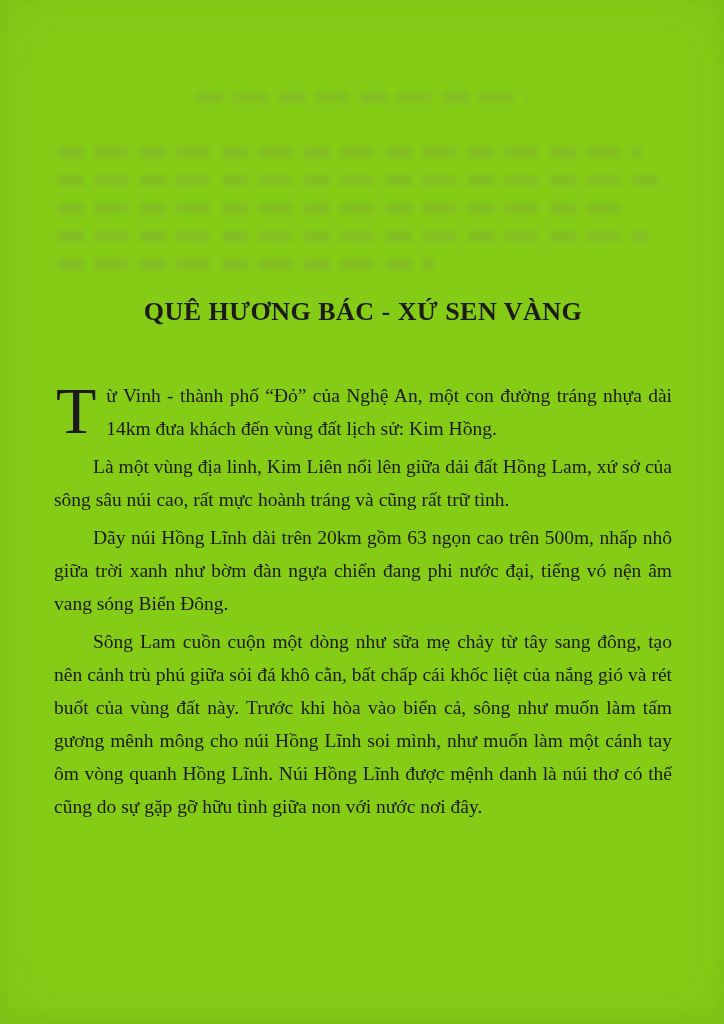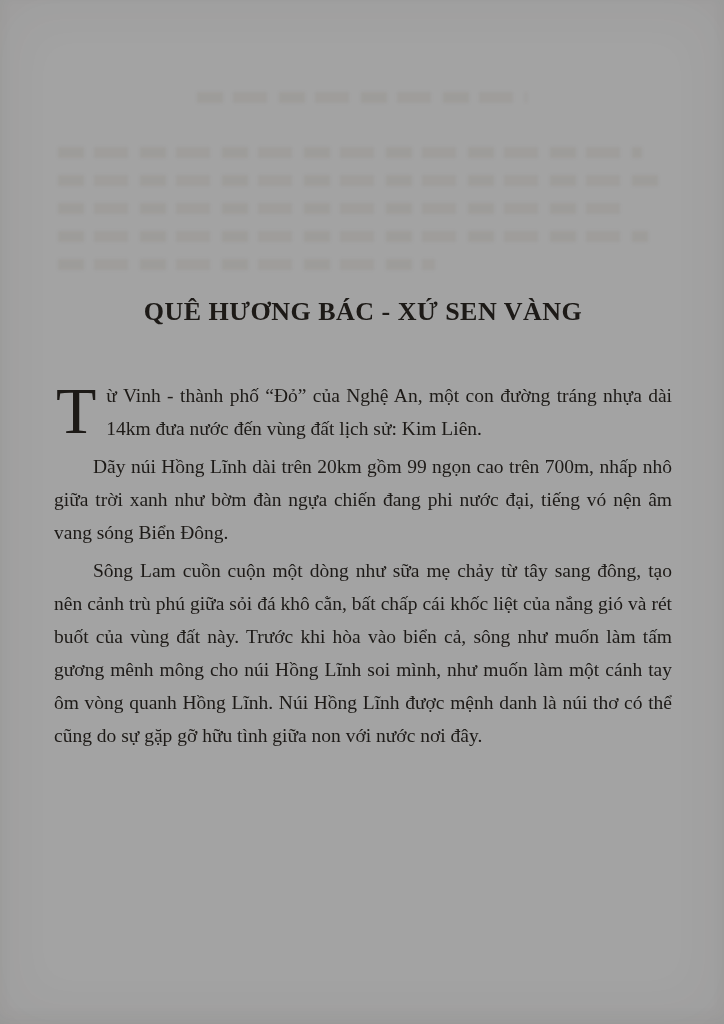--- a/index.html
+++ b/index.html
@@ -5,21 +5,21 @@
   html, body {
     margin: 0;
     padding: 0;
     background: #e8e8e6;
   }
   .page {
     position: relative;
     width: 724px;
     height: 1024px;
     margin: 0 auto;
-    background: #a3a3a3;
+    background: #84cc16;
     overflow: hidden;
     box-shadow: inset 0 0 60px rgba(60,55,45,0.06), inset 0 -6px 14px rgba(60,55,45,0.05);
     font-family: "Liberation Serif", "DejaVu Serif", serif;
     color: #1d1a17;
   }
   
   .bleedthrough {
     position: absolute;
     left: 58px;
     right: 58px;
@@ -94,24 +94,25 @@
     <div class="bt-line bt-w5"></div>
   </div>
 
   <div class="content">
 
     <h1 class="title">QUÊ HƯƠNG BÁC - XỨ SEN VÀNG</h1>
 
     <div class="body-text">
 
       <p class="lead">
-        <span class="dropcap">T</span><span>ừ Vinh - thành phố “Đỏ” của Nghệ An, một con đường tráng nhựa dài 14km đưa nước đến vùng đất lịch sử: Kim Liên.</span>
+        <span class="dropcap">T</span><span>ừ Vinh - thành phố “Đỏ” của Nghệ An, một con đường tráng nhựa dài 14km đưa khách đến vùng đất lịch sử: Kim Hồng.</span>
       </p>
 
 
+      <p>Là một vùng địa linh, Kim Liên nổi lên giữa dải đất Hồng Lam, xứ sở của sông sâu núi cao, rất mực hoành tráng và cũng rất trữ tình.</p>
 
-      <p>Dãy núi Hồng Lĩnh dài trên 20km gồm 99 ngọn cao trên 700m, nhấp nhô giữa trời xanh như bờm đàn ngựa chiến đang phi nước đại, tiếng vó nện âm vang sóng Biển Đông.</p>
+      <p>Dãy núi Hồng Lĩnh dài trên 20km gồm 63 ngọn cao trên 500m, nhấp nhô giữa trời xanh như bờm đàn ngựa chiến đang phi nước đại, tiếng vó nện âm vang sóng Biển Đông.</p>
 
       <p>Sông Lam cuồn cuộn một dòng như sữa mẹ chảy từ tây sang đông, tạo nên cảnh trù phú giữa sỏi đá khô cằn, bất chấp cái khốc liệt của nắng gió và rét buốt của vùng đất này. Trước khi hòa vào biển cả, sông như muốn làm tấm gương mênh mông cho núi Hồng Lĩnh soi mình, như muốn làm một cánh tay ôm vòng quanh Hồng Lĩnh. Núi Hồng Lĩnh được mệnh danh là núi thơ có thể cũng do sự gặp gỡ hữu tình giữa non với nước nơi đây.</p>
 
     </div>
   </div>
 </div>
 
 </body></html>

